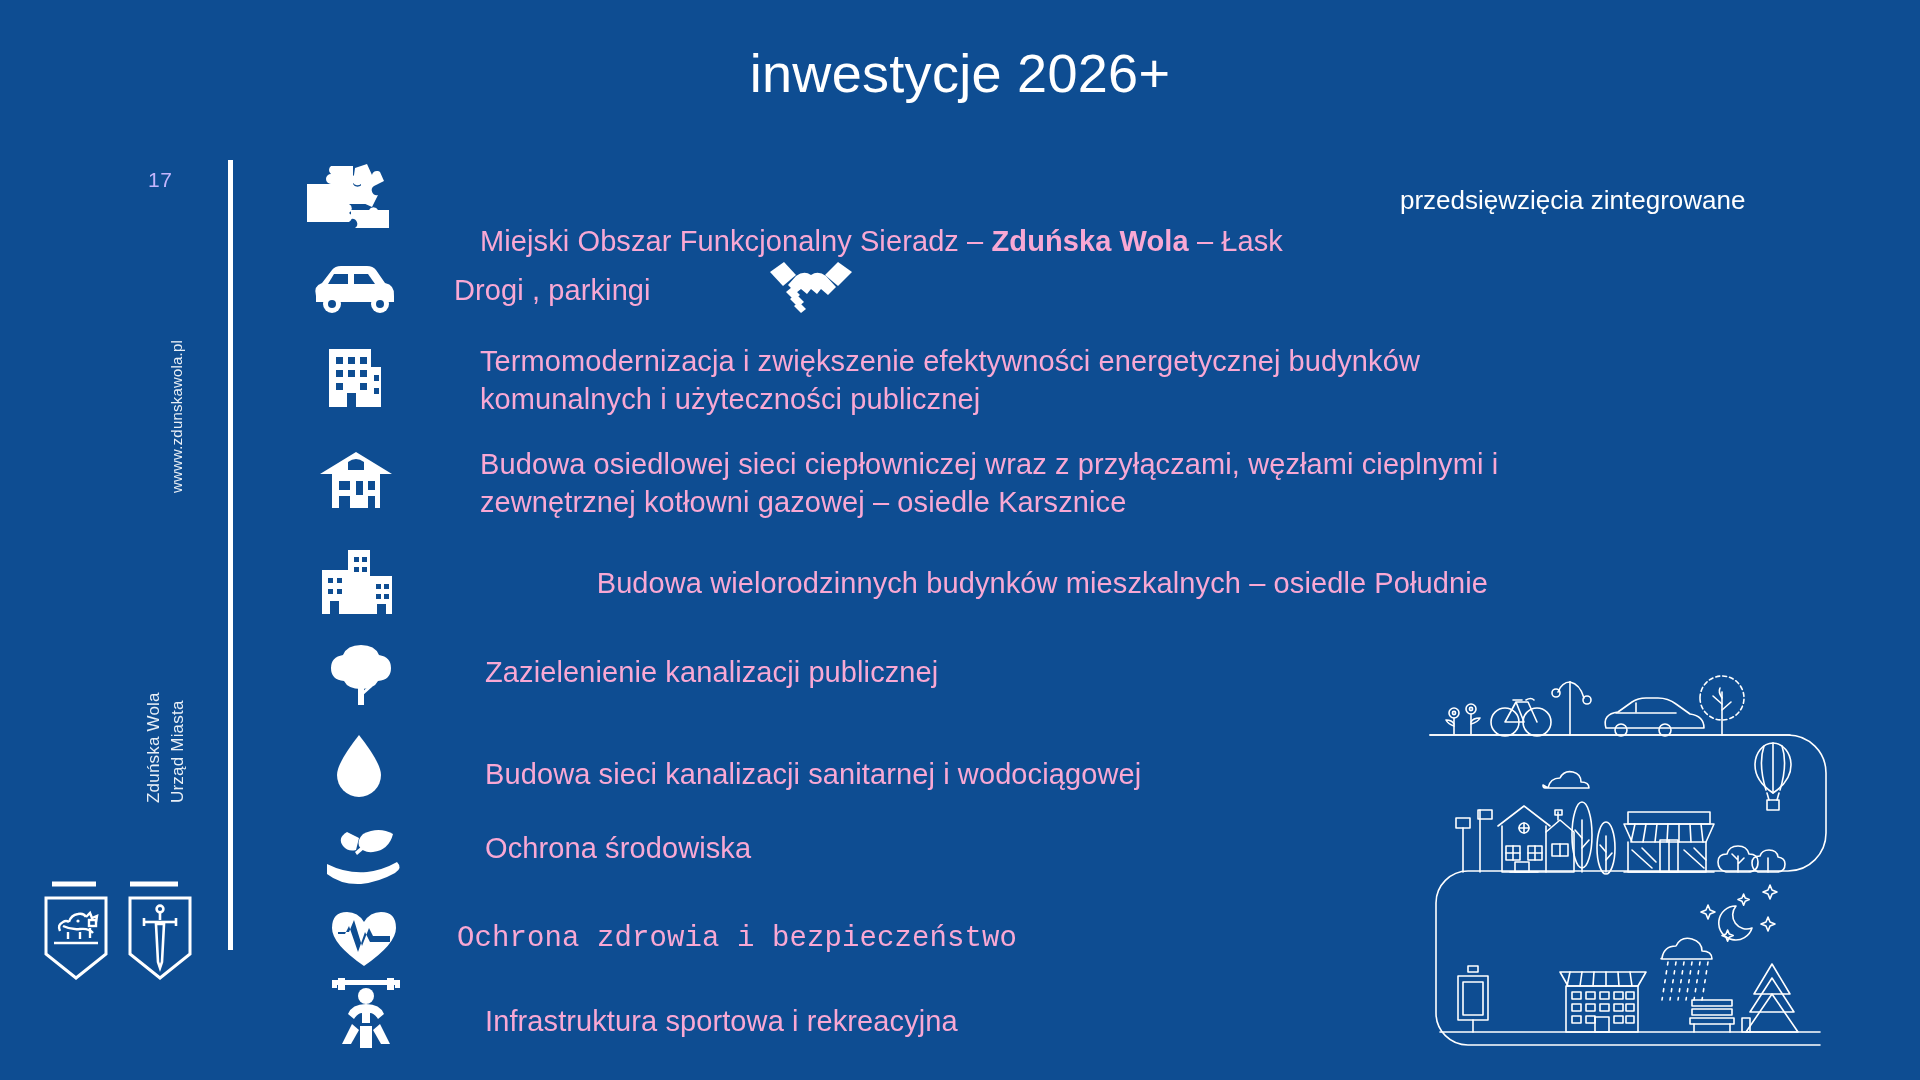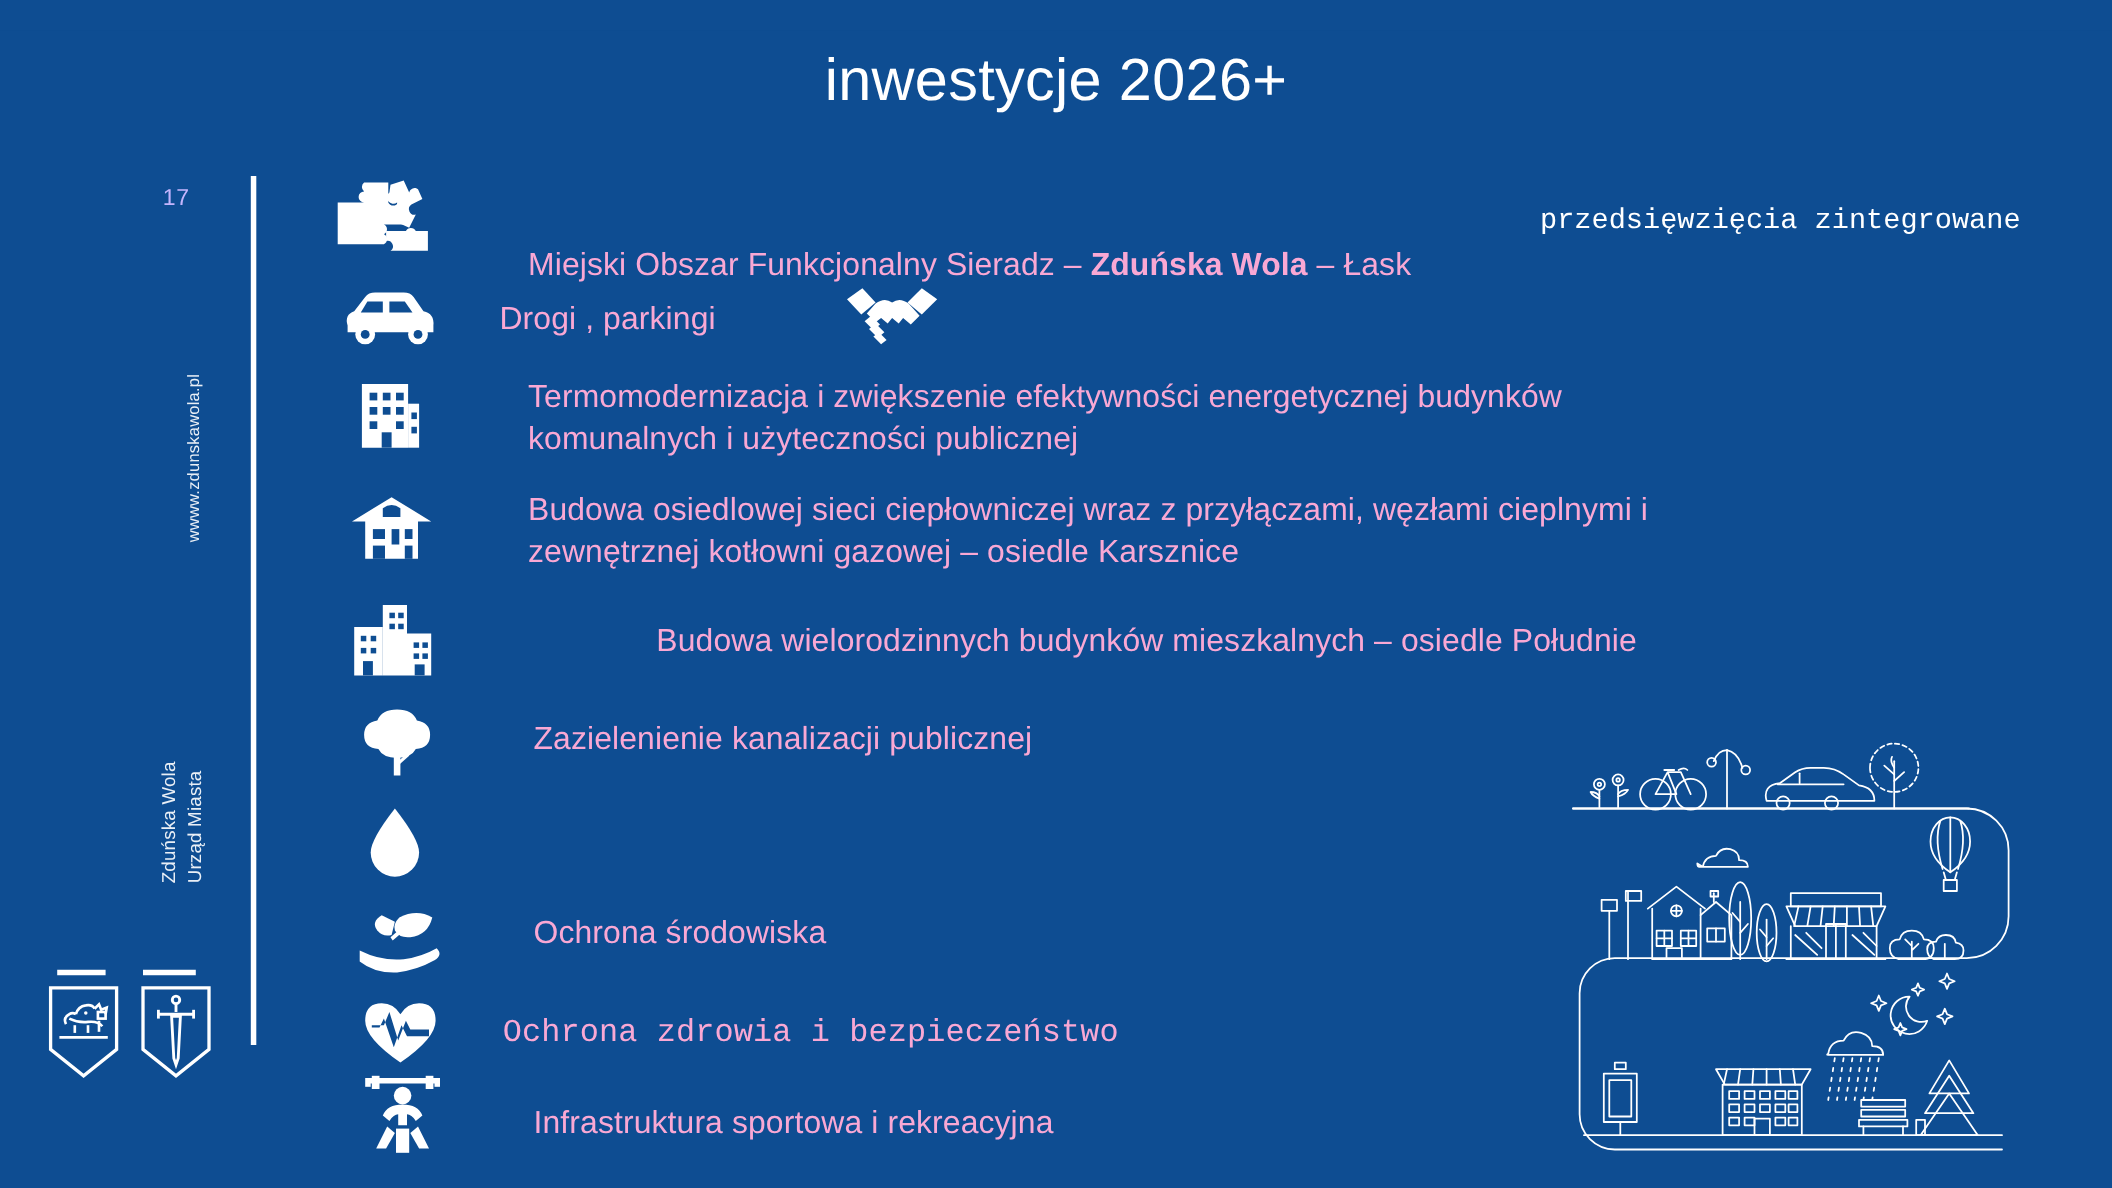--- a/index.html
+++ b/index.html
@@ -116,21 +116,20 @@
     white-space: pre-line;
     letter-spacing: 0.1px;
   }
 
   .row-text b { font-weight: 700; }
 
   .inline-extra {
     position: absolute;
     font-size: 26px;
     color: #ffffff;
-    font-family: Liberation Mono, monospace;
   }
 
   
   .cityscape {
     position: absolute;
     right: 20px;
     bottom: 40px;
     width: 480px;
     height: 380px;
   }
@@ -308,20 +307,21 @@
         </g>
       </svg>
     </div>
     <div class="row-text" style="left:485px; top:626px;">Zazielenienie kanalizacji publicznej</div>
 
     <div class="row-icon" style="left:335px; top:705px;">
       <svg width="48" height="66" viewBox="0 0 48 66">
         <path d="M24 2 q22 28 22 40 a22 22 0 0 1 -44 0 q0 -12 22 -40 Z" fill="#ffffff"></path>
       </svg>
     </div>
+    <div class="row-text" style="left:485px; top:728px;">Budowa sieci kanalizacji sanitarnej i wodociągowej</div>
 
     <div class="row-icon" style="left:325px; top:800px;">
       <svg width="76" height="56" viewBox="0 0 76 56">
         <g fill="#ffffff">
           <path d="M38 6 q16 -8 30 0 q-4 16 -20 18 q-10 1 -14 -6 q-2 -6 4 -12 Z"></path>
           <path d="M34 10 l-12 -6 q-10 6 -4 14 q5 6 13 4 Z"></path>
           <path d="M30 24 l14 -12 l2 3 l-14 12 Z"></path>
           <path d="M2 36 q20 10 40 8 q16 -2 30 -10 q6 6 -2 11 q-16 9 -34 11 q-20 1 -34 -10 Z"></path>
         </g>
       </svg>

